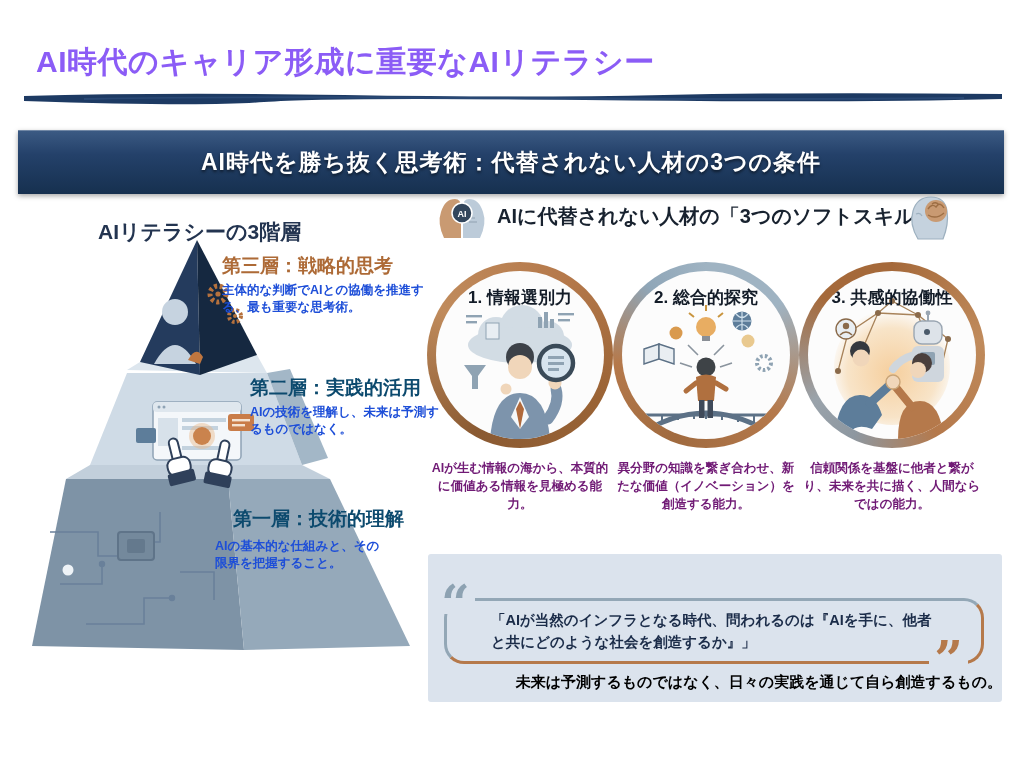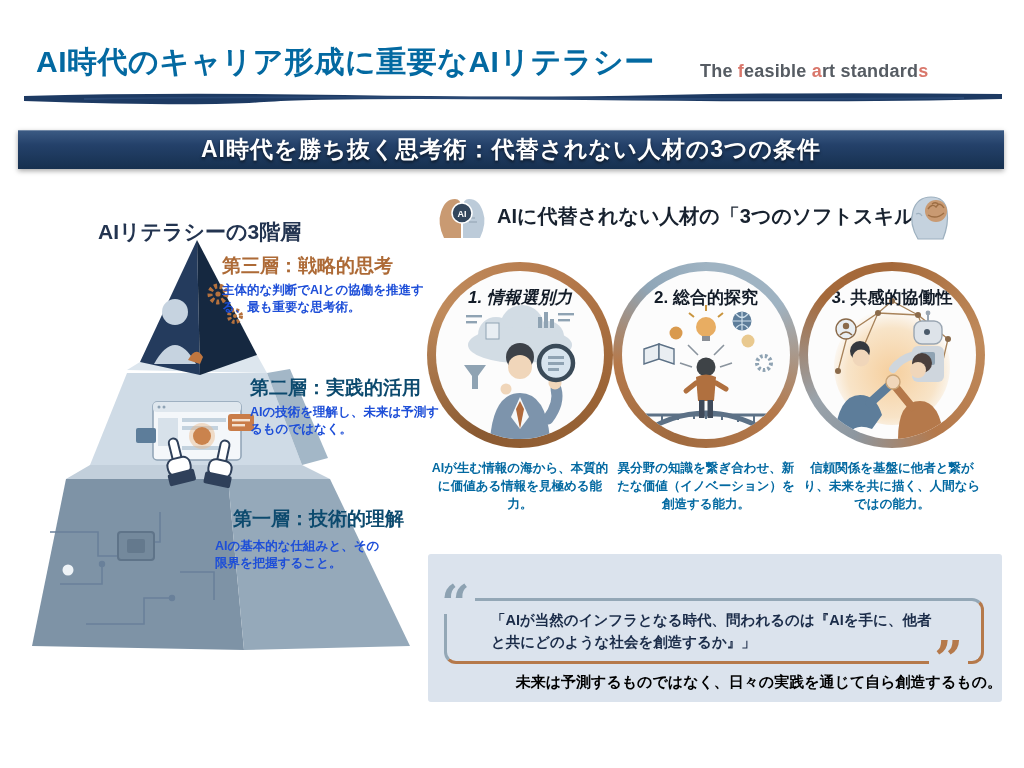--- a/index.html
+++ b/index.html
@@ -3,31 +3,31 @@
 <meta charset="utf-8">
 <style>
   html,body{margin:0;padding:0;background:#ffffff;}
   #slide{
     position:relative;width:1024px;height:768px;background:#ffffff;overflow:hidden;
     font-family:"Liberation Sans","DejaVu Sans",sans-serif;
   }
   
   .main-title{
     position:absolute;left:36px;top:42px;font-size:30px;font-weight:800;
-    color:#0369a1;letter-spacing:.5px;white-space:nowrap;
+    color:#8b5cf6;letter-spacing:.5px;white-space:nowrap;
   }
   .logo{
     position:absolute;left:700px;top:61px;font-size:18px;font-weight:700;
     color:#565c63;letter-spacing:.2px;white-space:nowrap;
   }
   .logo .accent{color:#d9776b;}
   .brush-line{position:absolute;left:24px;top:91px;width:978px;height:14px;}
   
   .banner{
-    position:absolute;left:18px;top:130px;width:986px;height:39px;
+    position:absolute;left:18px;top:130px;width:986px;height:64px;
     background:linear-gradient(180deg,#3c5b84 0%,#24416a 38%,#16304f 100%);
     box-shadow:inset 0 1px 0 rgba(255,255,255,.28),0 2px 5px rgba(0,0,0,.35);
     display:flex;align-items:center;justify-content:center;
   }
   .banner-text{
     color:#ffffff;font-size:23px;font-weight:800;letter-spacing:1px;
     text-shadow:0 2px 3px rgba(0,0,0,.55);white-space:nowrap;
   }
   
   .pyr-heading{
@@ -50,70 +50,69 @@
     position:absolute;left:497px;top:203px;font-size:20px;font-weight:800;color:#18222f;white-space:nowrap;
   }
   .icon-ai-heads{position:absolute;left:435px;top:192px;width:54px;height:48px;}
   .icon-brain-head{position:absolute;left:903px;top:190px;width:54px;height:50px;}
   .skill{position:absolute;top:262px;width:186px;height:186px;}
   #skill1{left:427px;} #skill2{left:613px;} #skill3{left:799px;}
   .ring{
     width:186px;height:186px;border-radius:50%;
     display:flex;align-items:center;justify-content:center;
   }
-  .ring1{background:conic-gradient(from 210deg,#8a5a32,#c08b5c 90deg,#b5794b 180deg,#9a6335 270deg,#8a5a32);font-style:italic;}
+  .ring1{background:conic-gradient(from 210deg,#8a5a32,#c08b5c 90deg,#b5794b 180deg,#9a6335 270deg,#8a5a32);}
   .ring2{background:conic-gradient(#9fb3c2 0deg,#9fb3c2 55deg,#b5794b 130deg,#a06a3f 200deg,#b5794b 265deg,#8fa6b8 320deg,#9fb3c2 360deg);}
   .ring3{background:conic-gradient(#a5693a 0deg,#c08b5c 80deg,#b5794b 150deg,#8d97a0 205deg,#9aa3ab 240deg,#a5693a 310deg,#a5693a 360deg);}
   .circle-inner{
     width:168px;height:168px;border-radius:50%;background:#fcfcfc;
     position:relative;overflow:hidden;
   }
   .skill-title{
     position:absolute;top:15px;left:0;width:100%;text-align:center;
     font-size:17px;font-weight:800;color:#131c28;z-index:2;white-space:nowrap;
   }
   .skill-illus{position:absolute;left:0;top:0;width:168px;height:168px;}
   .skill-desc{
     position:absolute;top:460px;width:182px;text-align:center;
-    font-size:12.5px;font-weight:700;color:#0369a1;line-height:1.42;
+    font-size:12.5px;font-weight:700;color:#701a75;line-height:1.42;
   }
   #desc1{left:429px;} #desc2{left:615px;} #desc3{left:801px;}
   
   .career-box{
     position:absolute;left:428px;top:554px;width:574px;height:148px;
     background:#dbe3ed;border-radius:3px;
   }
   .career-heading{
     position:absolute;top:12px;left:0;width:100%;text-align:center;
     font-size:18px;font-weight:800;color:#101a2b;white-space:nowrap;
   }
   .quote-frame{
     position:absolute;left:16px;top:44px;width:540px;height:66px;box-sizing:border-box;
     border:3px solid #93a7b6;border-right-color:#b5794b;border-bottom-color:#b5794b;
-    border-radius:12px;display:flex;align-items:center;justify-content:center;padding:0 44px;
+    border-radius:20px;display:flex;align-items:center;justify-content:center;padding:0 44px;
   }
   .quote-text{font-size:14.5px;font-weight:800;color:#1b2c49;line-height:1.55;}
   .qmark{
     position:absolute;font-family:"DejaVu Serif","Liberation Serif",serif;
     font-weight:700;font-size:50px;line-height:.62;z-index:3;background:#dbe3ed;padding:0 5px;
   }
   .qmark-open{left:8px;top:34px;color:#8da2b2;height:26px;}
   .qmark-close{right:34px;top:90px;color:#b5794b;height:24px;}
   .career-footer{
     position:absolute;top:119px;left:0;width:100%;text-align:right;
     font-size:15px;font-weight:800;color:#000000;white-space:nowrap;
   }
 </style>
 </head>
 <body>
 
 <div id="slide">
 
   <div class="main-title">AI時代のキャリア形成に重要なAIリテラシー</div>
-  <div class="logo"><span>The </span><span class="accent">f</span><span>easible </span><span class="accent">a</span><span>rt </span><span>standard</span><span class="accent">s</span></div>
   <svg class="brush-line" viewBox="0 0 978 14" preserveAspectRatio="none">
     <path d="M0,5 Q140,1 320,4 T640,4 T978,3 L978,8 Q820,12 560,9 T240,11 T0,10 Z" fill="#1d3a63"></path>
     <path d="M60,7 Q300,4 520,6 T940,6 L940,8 Q700,10 420,8 T60,9 Z" fill="#3a5a8a" opacity=".45"></path>
   </svg>
 
   <div class="banner">
     <div class="banner-text">AI時代を勝ち抜く思考術：代替されない人材の3つの条件</div>
   </div>
 
   <div class="pyr-heading">AIリテラシーの3階層</div>

